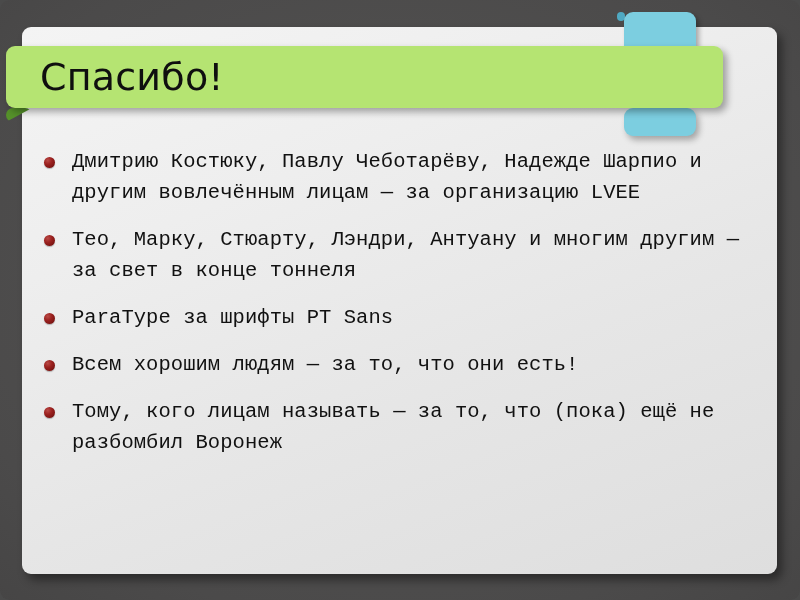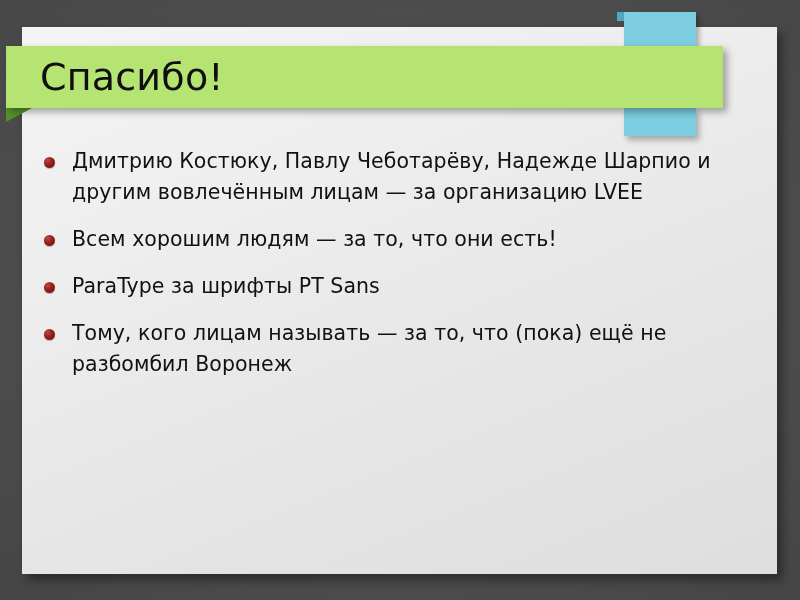--- a/index.html
+++ b/index.html
@@ -1,15 +1,15 @@
 <!DOCTYPE html>
 <html><head>
 <meta charset="utf-8">
 <style>
-  * { box-sizing: border-box; margin: 0; padding: 0; }
+  * { box-sizing: border-box; margin: 0; padding: 0; border-radius: 9px; }
 
   html, body {
     width: 800px;
     height: 600px;
     overflow: hidden;
   }
 
   body {
     font-family: "DejaVu Sans", "Liberation Sans", sans-serif;
     background: #4a4a4a;
@@ -110,20 +110,21 @@
     left: 44px;
     top: 146px;
     width: 710px;
     z-index: 6;
   }
 
   .bullet-item {
     display: flex;
     align-items: flex-start;
     margin-bottom: 16px;
+    font-family: Liberation Mono, monospace;
   }
 
   .bullet-dot {
     flex: 0 0 auto;
     width: 11px;
     height: 11px;
     margin-top: 11px;
     margin-right: 17px;
     border-radius: 50%;
     background:
@@ -155,29 +156,33 @@
   </div>
 
   <div id="bullet-list">
 
     <div class="bullet-item">
       <span class="bullet-dot"></span>
       <span class="bullet-text">Дмитрию Костюку, Павлу Чеботарёву, Надежде Шарпио и другим вовлечённым лицам — за организацию LVEE</span>
     </div>
 
 
-
     <div class="bullet-item">
       <span class="bullet-dot"></span>
-      <span class="bullet-text">Всем хорошим людям — за то, что они есть!</span>
+      <span class="bullet-text">Тео, Марку, Стюарту, Лэндри, Антуану и многим другим — за свет в конце тоннеля</span>
     </div>
 
     <div class="bullet-item">
       <span class="bullet-dot"></span>
       <span class="bullet-text">ParaType за шрифты PT Sans</span>
+    </div>
+
+    <div class="bullet-item">
+      <span class="bullet-dot"></span>
+      <span class="bullet-text">Всем хорошим людям — за то, что они есть!</span>
     </div>
 
     <div class="bullet-item">
       <span class="bullet-dot"></span>
       <span class="bullet-text">Тому, кого лицам называть — за то, что (пока) ещё не разбомбил Воронеж</span>
     </div>
 
   </div>
 </div>
 

